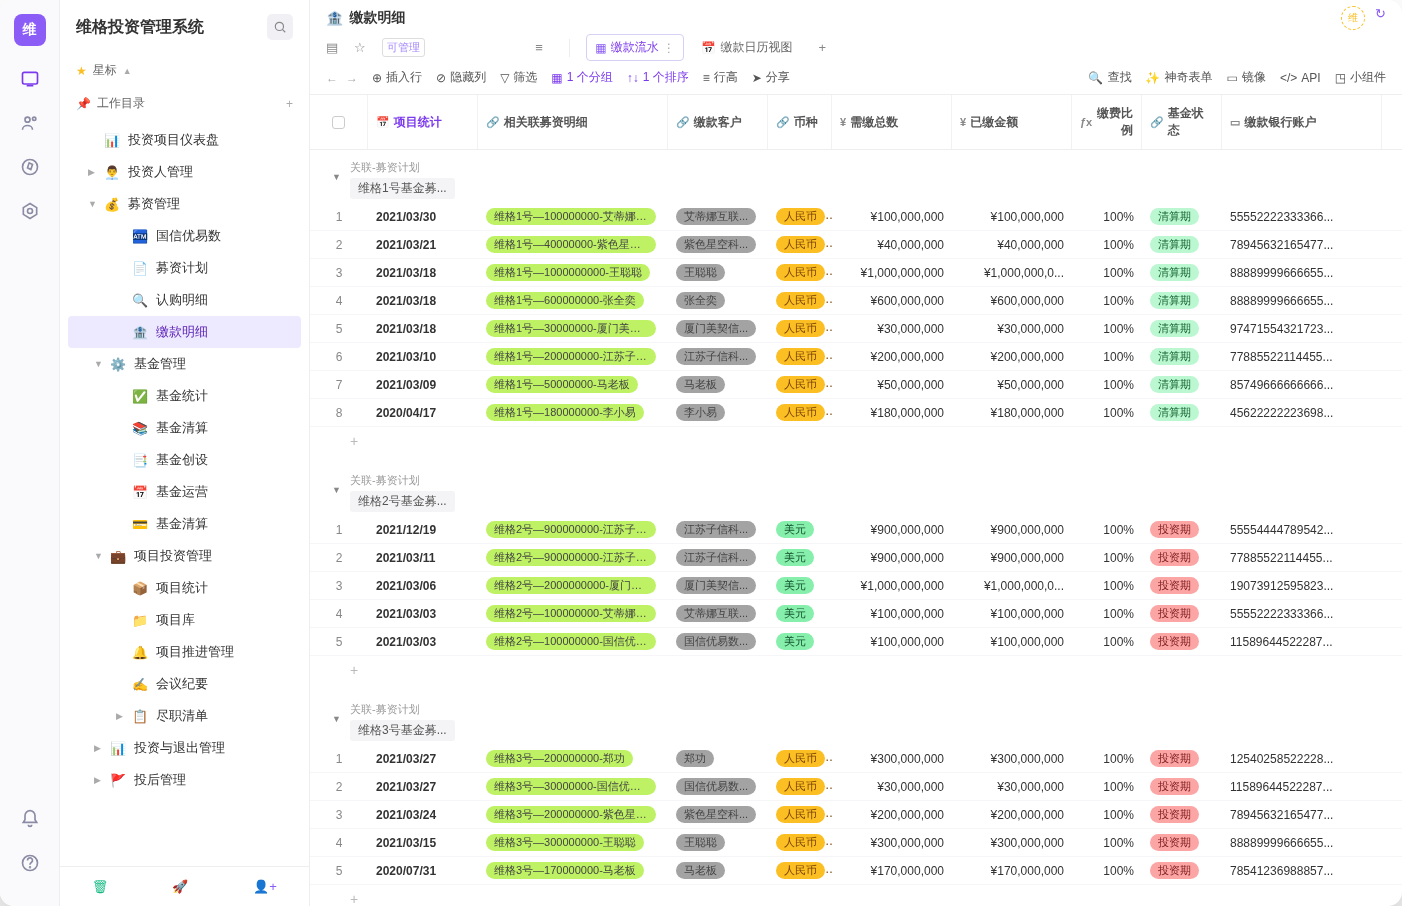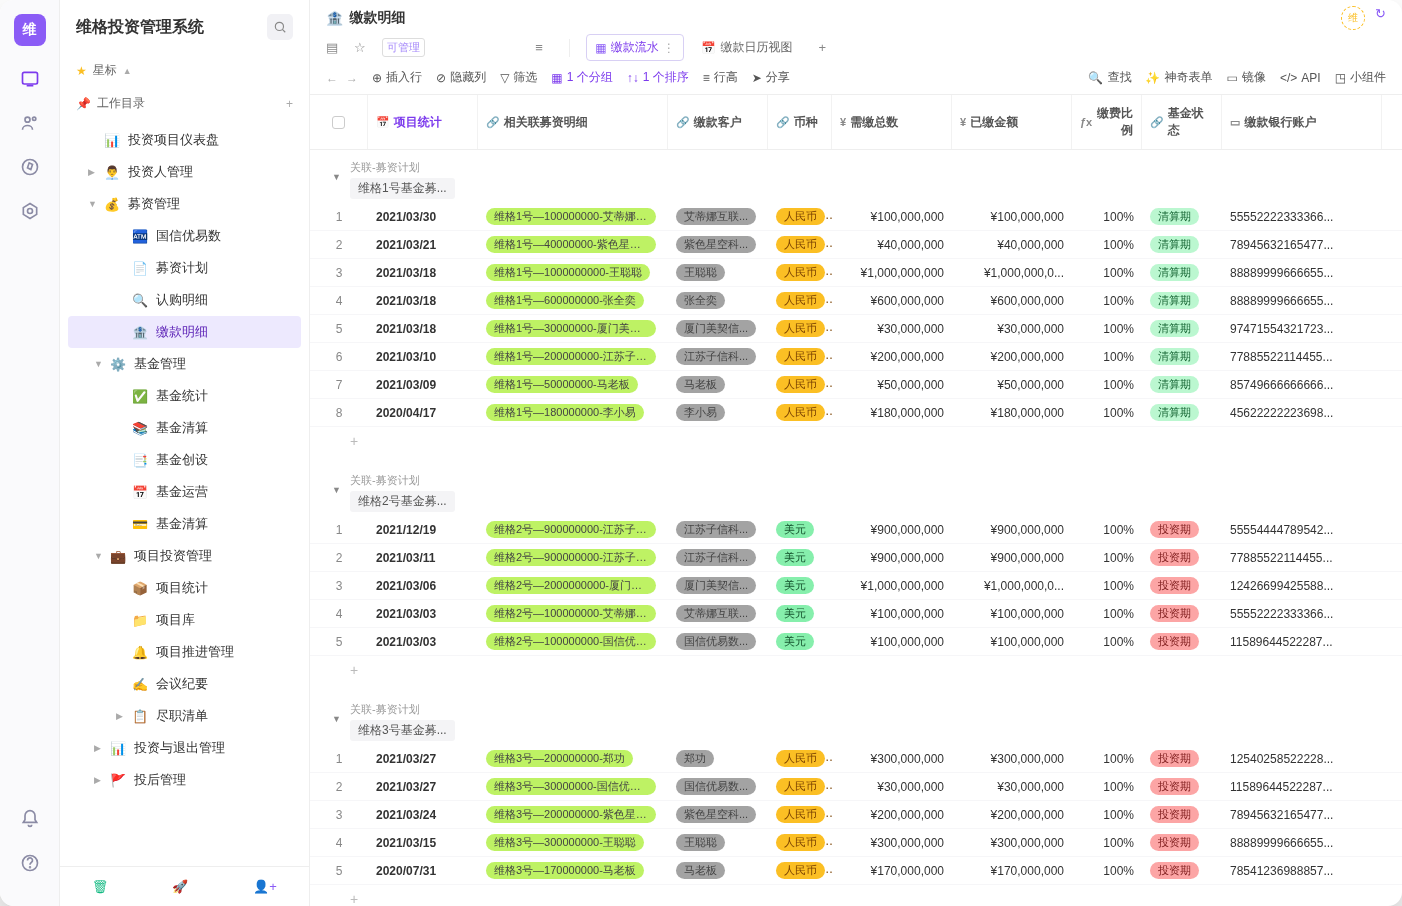--- a/index.html
+++ b/index.html
@@ -534,21 +534,21 @@
           <div class="row">
             <div class="c c0">3</div>
             <div class="c c1">2021/03/06</div>
             <div class="c c2"><span class="pill link">维格2号—2000000000-厦门美...</span></div>
             <div class="c c3"><span class="pill cust">厦门美契信...</span></div>
             <div class="c c4"><span class="pill usd">美元</span></div>
             <div class="c c5">¥1,000,000,000</div>
             <div class="c c6">¥1,000,000,0...</div>
             <div class="c c7">100%</div>
             <div class="c c8"><span class="pill red">投资期</span></div>
-            <div class="c c9">12426699425588...</div>
+            <div class="c c9">19073912595823...</div>
           </div>
           <div class="row">
             <div class="c c0">4</div>
             <div class="c c1">2021/03/03</div>
             <div class="c c2"><span class="pill link">维格2号—100000000-艾蒂娜互...</span></div>
             <div class="c c3"><span class="pill cust">艾蒂娜互联...</span></div>
             <div class="c c4"><span class="pill usd">美元</span></div>
             <div class="c c5">¥100,000,000</div>
             <div class="c c6">¥100,000,000</div>
             <div class="c c7">100%</div>

